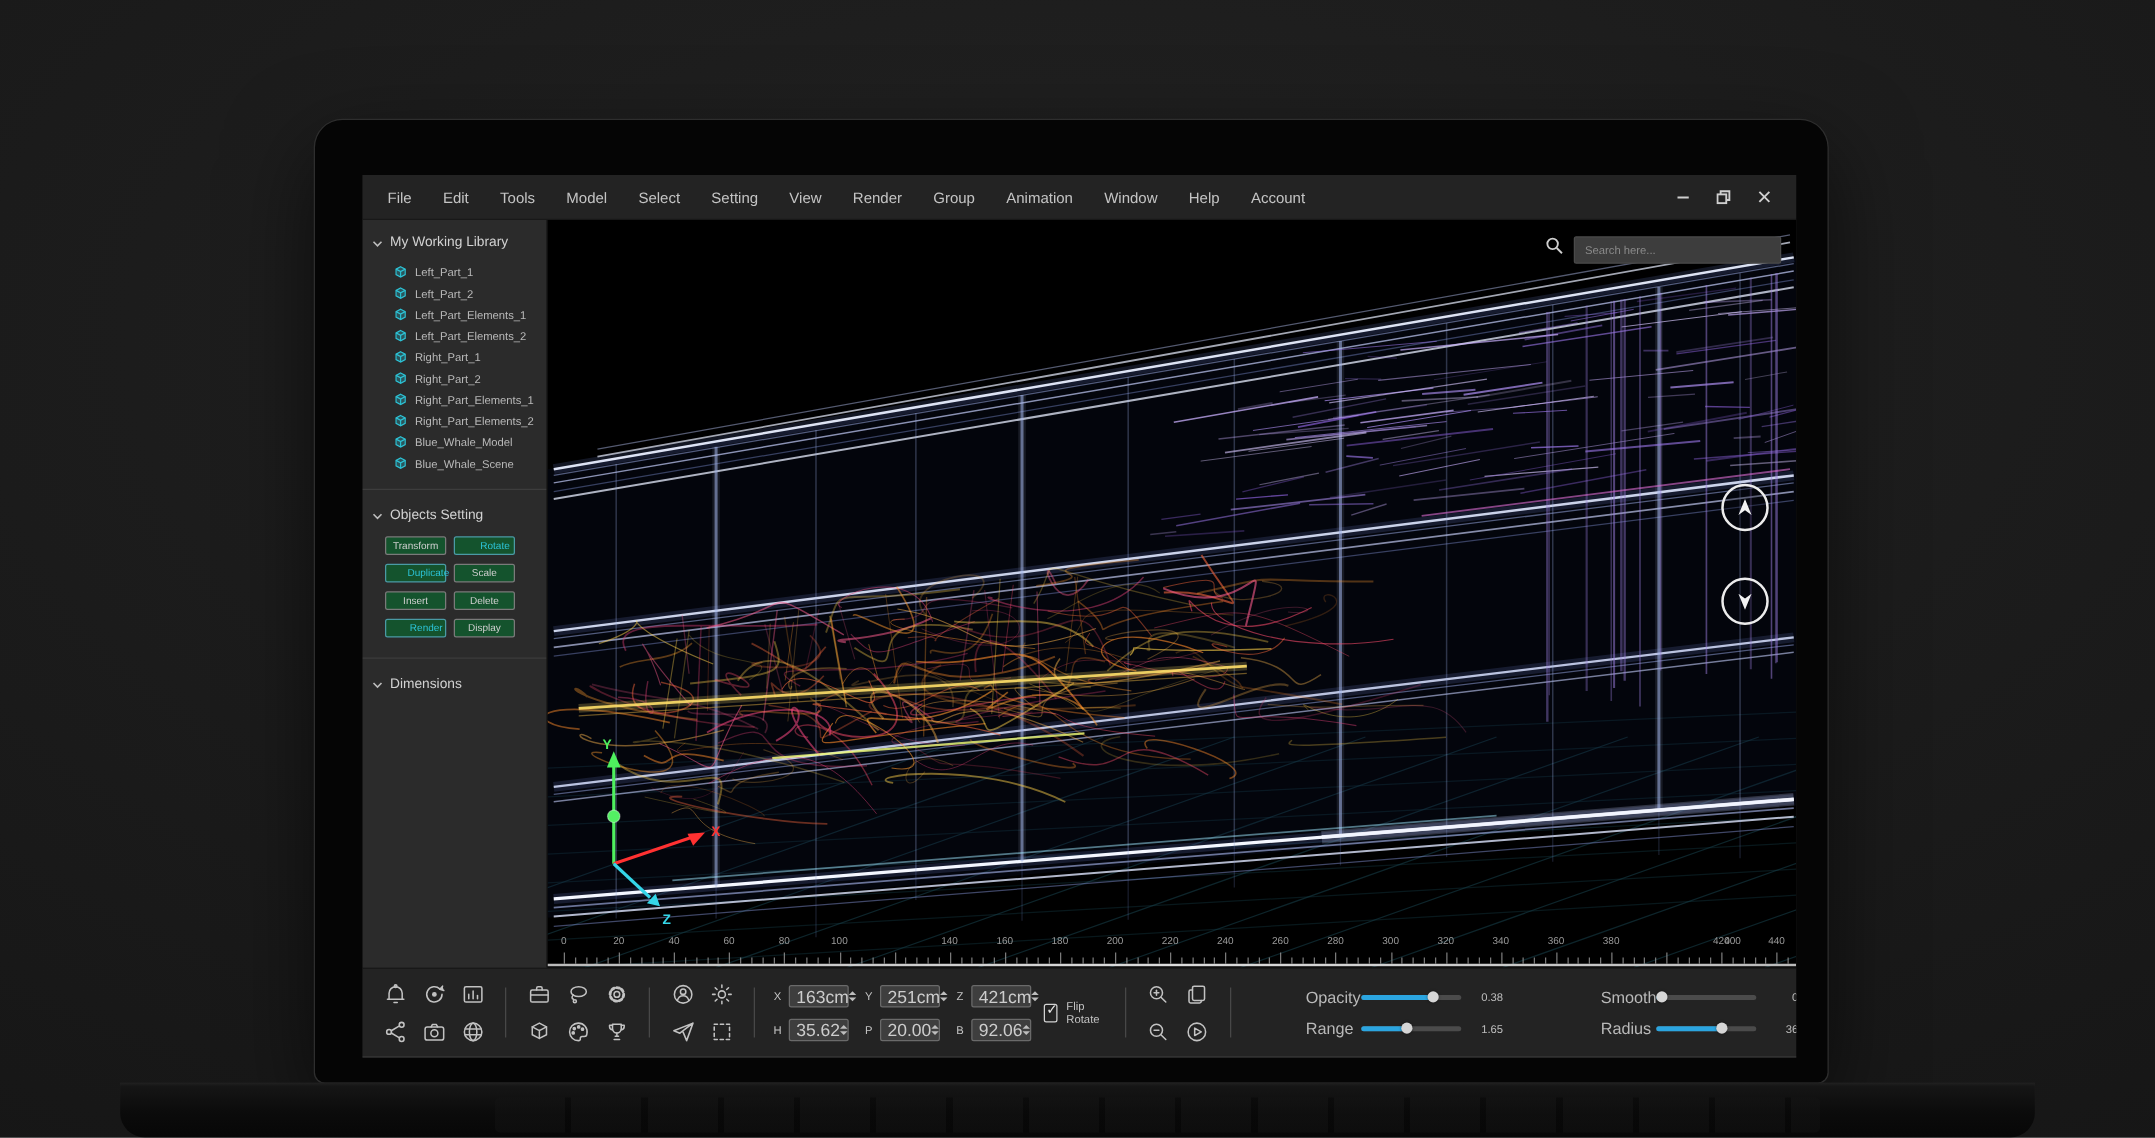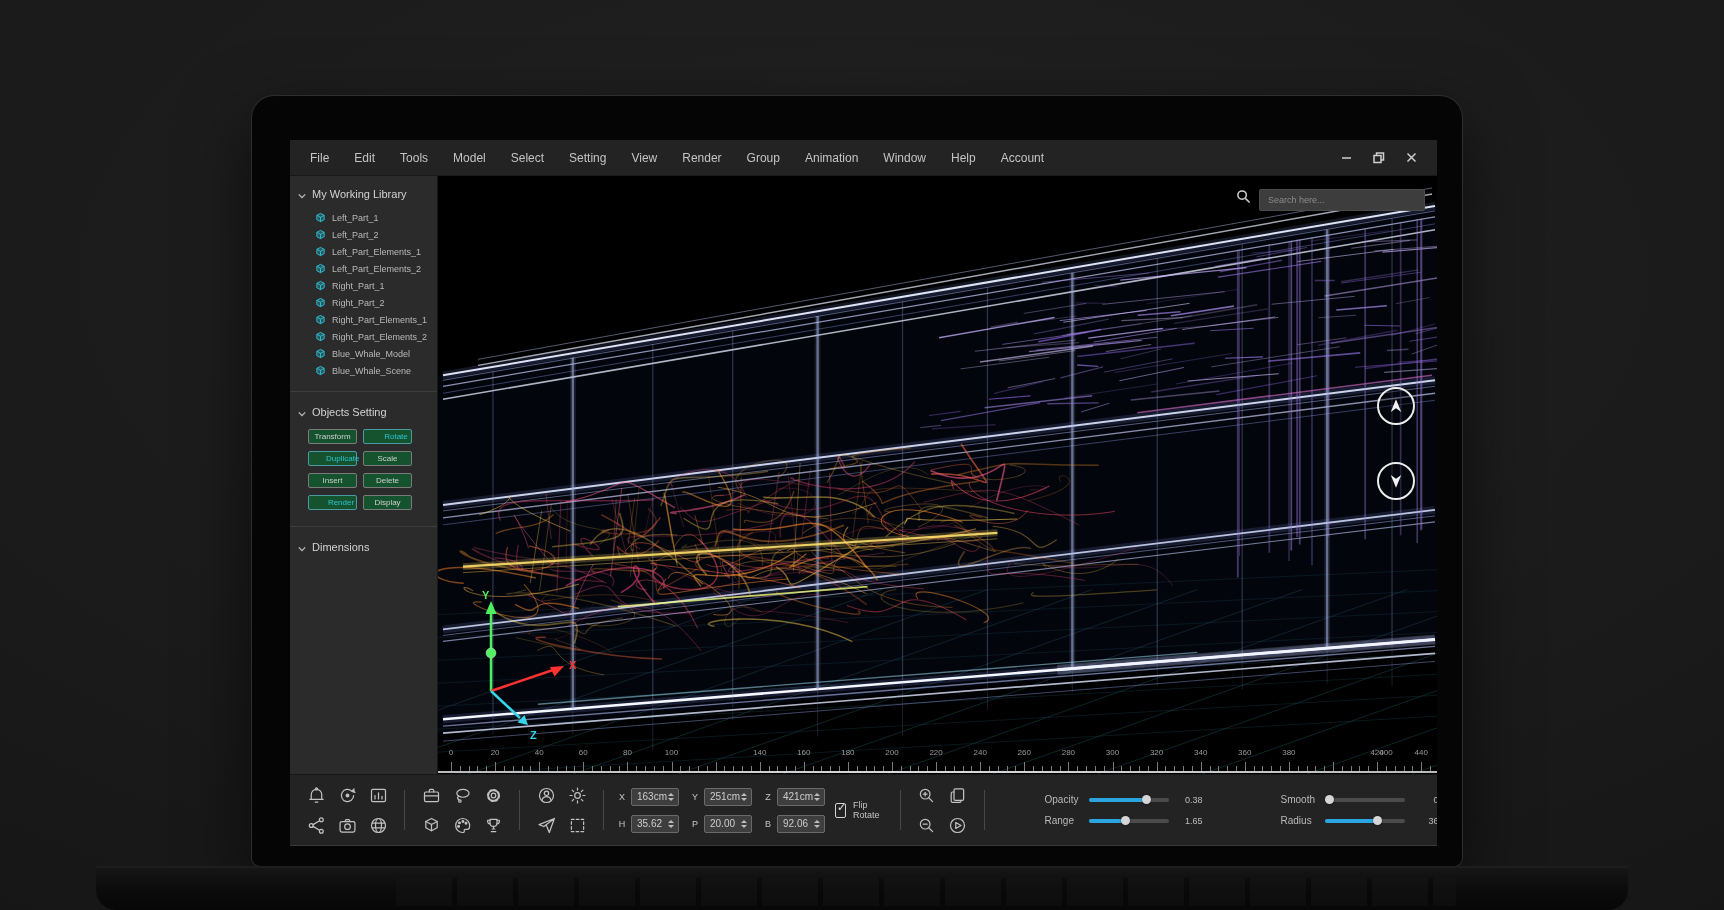--- a/index.html
+++ b/index.html
@@ -68,32 +68,32 @@
     display:flex;align-items:center;padding:0 10px;}
   .tgrid{display:grid;grid-auto-flow:column;grid-template-rows:24px 24px;gap:6px 7px;margin:0 4px;}
   .tcell{width:24px;height:24px;display:flex;align-items:center;justify-content:center;cursor:pointer;}
   .tcell svg{width:21px;height:21px;stroke:#c2c2c2;fill:none;stroke-width:1.4;stroke-linecap:round;stroke-linejoin:round;}
   .sep{width:1px;height:40px;background:#474747;margin:0 10px;flex:0 0 1px;}
   .coord-grid{display:grid;grid-template-columns:auto auto auto;gap:9px 12px;margin:0 4px;}
   .coord{display:flex;align-items:center;gap:5px;}
   .coord-label{font-size:9px;color:#c4c4c4;width:8px;text-align:center;}
   .coord-field{width:46px;height:16px;background:#3e3e3e;border:1px solid #6a6a6a;border-radius:2px;
     display:flex;align-items:center;cursor:text;}
-  .coord-field .val{flex:1;font-size:10px;color:#cdcdcd;padding-left:5px;}
+  .coord-field .val{flex:1;font-size:14px;color:#cdcdcd;padding-left:5px;}
   .stepper{width:9px;display:flex;flex-direction:column;align-items:center;gap:2px;padding-right:3px;}
   .stepper i{display:block;width:0;height:0;border-left:3px solid transparent;border-right:3px solid transparent;}
   .stepper .up{border-bottom:3.5px solid #bdbdbd;}
   .stepper .dn{border-top:3.5px solid #bdbdbd;}
   .fliprow{display:flex;align-items:center;gap:7px;margin:0 6px;}
   .checkbox{width:13px;height:13px;border:1.5px solid #d2d2d2;border-radius:2px;position:relative;cursor:pointer;}
   .checkbox.checked::after{content:"\2713";position:absolute;left:1px;top:-3px;font-size:11px;color:#e8e8e8;}
   .flip-label{font-size:9px;color:#c4c4c4;}
   .slider-grid{display:grid;grid-template-columns:auto auto;gap:10px 34px;margin-left:6px;}
   .slider-row{display:flex;align-items:center;gap:8px;}
-  .slider-label{font-size:10px;color:#b9b9b9;width:36px;margin-left:44px;}
+  .slider-label{font-size:13px;color:#b9b9b9;width:36px;margin-left:44px;}
   .slider-track{position:relative;width:80px;height:4px;background:#4b4b4b;border-radius:2px;cursor:pointer;}
   .slider-fill{position:absolute;left:0;top:0;height:100%;background:#2ba5e0;border-radius:2px;}
   .slider-knob{position:absolute;top:-3px;width:9px;height:9px;border-radius:50%;background:#d6d6d6;box-shadow:0 0 2px rgba(0,0,0,.6);}
   .slider-value{font-size:9px;color:#bdbdbd;width:26px;text-align:right;}
 </style>
 </head>
 <body>
 
 <div class="laptop-screen">
   <div class="app">

